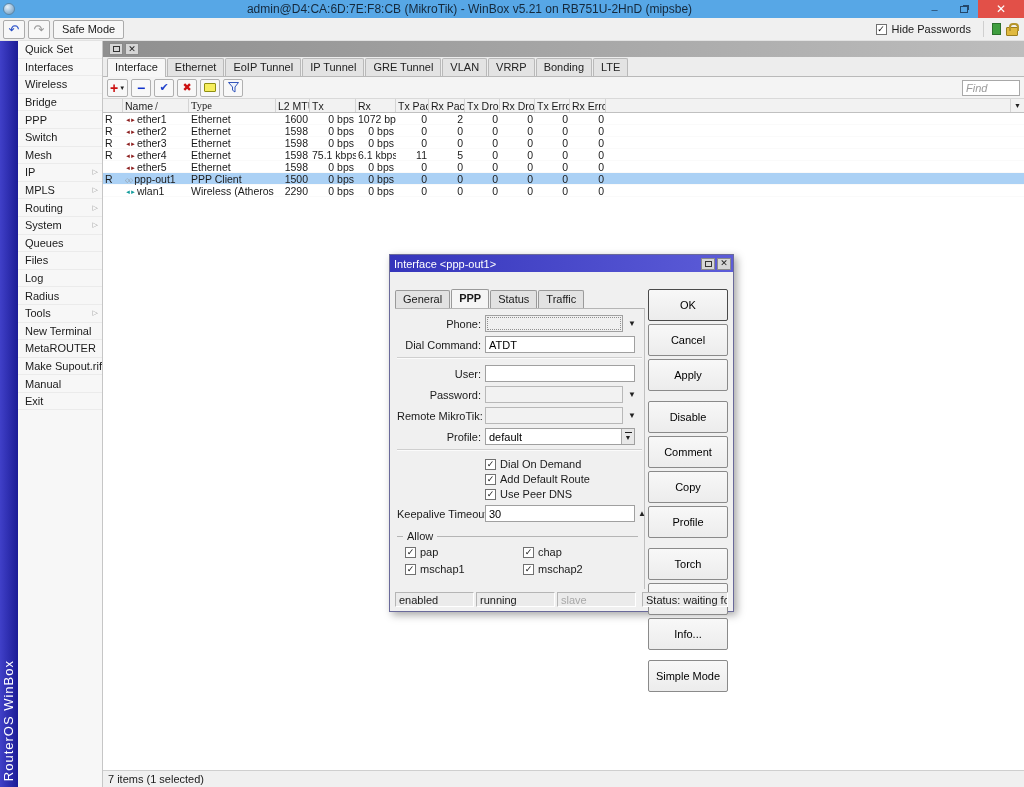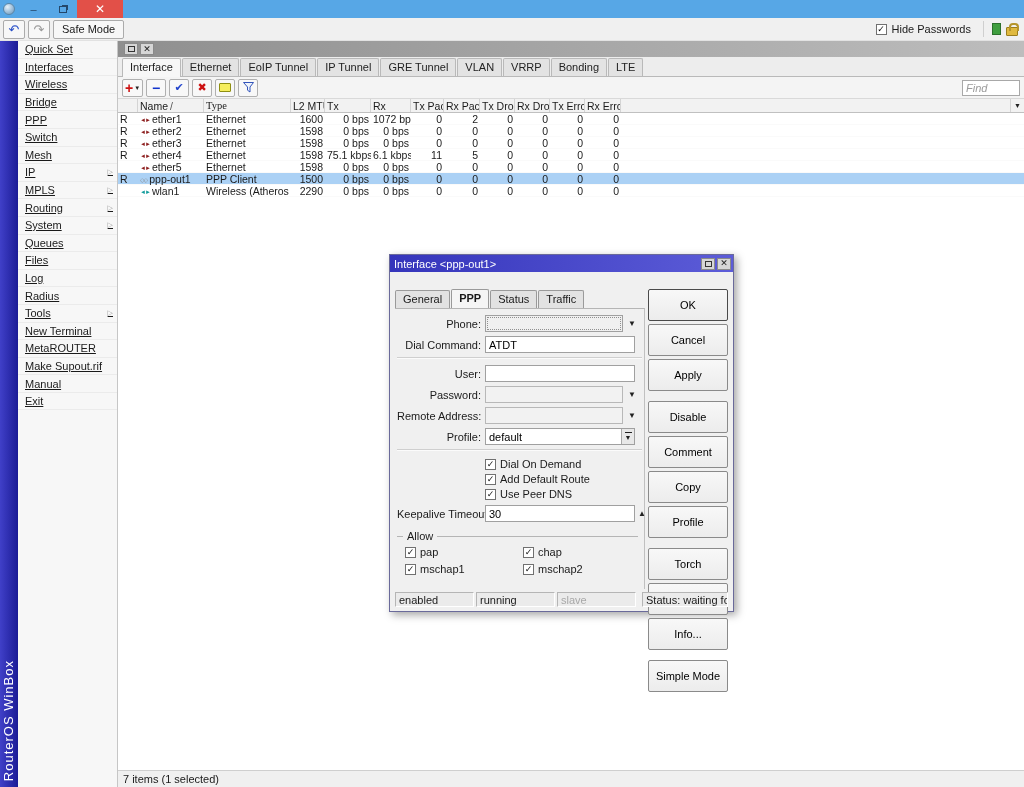--- a/index.html
+++ b/index.html
@@ -30,21 +30,21 @@
   .sep-v { width:1px; height:16px; background:#cfcfcf; margin:0 3px; }
   .icon-green { width:9px; height:12px; background:#3f9e3f; border:1px solid #2c702c; }
   .icon-lock { position:relative; width:12px; height:9px; background:#e0b93f; border:1px solid #9a7d1f; border-radius:1px; margin-top:4px; }
   .icon-lock::before { content:""; position:absolute; left:2px; top:-5px; width:6px; height:6px; border:2px solid #b5952c; border-bottom:none; border-radius:4px 4px 0 0; }
 
   
   .bodyrow { flex:1; display:flex; min-height:0; }
   .brandstrip { width:18px; background:linear-gradient(to right,#4040c8,#1b1b96); position:relative; flex:none; }
   .brand-text { position:absolute; bottom:6px; left:1px; color:#fff; font-size:13px; white-space:nowrap;
     writing-mode:vertical-rl; transform:rotate(180deg); letter-spacing:1px; }
-  .sidebar { width:100px; background:#f7f7f7; border-right:1px solid #c6c6c6; flex:none; overflow:hidden;text-decoration:underline; }
+  .sidebar { width:85px; background:#f7f7f7; border-right:1px solid #c6c6c6; flex:none; overflow:hidden; }
   .side-item { height:17.6px; display:flex; align-items:center; padding:0 4px 0 7px; border-bottom:1px solid #ebebeb; cursor:default; }
   .side-label { flex:1; white-space:nowrap; }
   .side-arrow { color:#9a9a9a; font-size:7px; }
 
   
   .main { flex:1; display:flex; flex-direction:column; min-width:0; background:#fff; }
   .child-title { height:16px; background:linear-gradient(to right,#8f8f8f,#bdbdbd); color:#fff; display:flex; align-items:center; padding:0 2px 0 4px; flex:none; }
   .child-title-label { flex:1; font-size:11px; }
   .mini-btn { width:14px; height:12px; background:#d6d6d6; border:1px solid #8a8a8a; display:flex; align-items:center; justify-content:center; color:#222; font-size:9px; line-height:1; margin-left:2px; }
   .glyph-box { width:7px; height:6px; border:1px solid #333; }
@@ -115,20 +115,21 @@
   .st-cell.dim { color:#a8a8a8; }
   .st-cell.grow2 { flex:1; width:auto; margin-left:4px; }
 </style>
 </head>
 <body>
 
 <div class="app">
 
   <div class="titlebar">
     <span class="app-icon"></span>
+    <span class="titlebar-text">admin@D4:CA:6D:7E:F8:CB (MikroTik) - WinBox v5.21 on RB751U-2HnD (mipsbe)</span>
     <span class="winbtns">
       <span class="winbtn">–</span>
       <span class="winbtn">
           <span class="glyph-restore"></span>
         </span>
       <span class="winbtn close">✕</span>
     </span>
   </div>
 
   <div class="topbar">
@@ -449,21 +450,21 @@
         <div class="frow">
           <span class="flabel">User:</span>
           <input class="txt-input w-wide" value="" style="">
         </div>
         <div class="frow">
           <span class="flabel">Password:</span>
           <span class="combo-dis"></span>
           <span class="arrow-out">▼</span>
         </div>
         <div class="frow">
-          <span class="flabel">Remote Address:</span>
+          <span class="flabel">Remote MikroTik:</span>
           <span class="combo-dis"></span>
           <span class="arrow-out">▼</span>
         </div>
         <div class="frow">
           <span class="flabel">Profile:</span>
           <span class="combo-wrap">
             <input class="txt-input" value="default" style="">
             <span class="combo-btn"><span class="bar"></span>▼</span>
           </span>
         </div>

